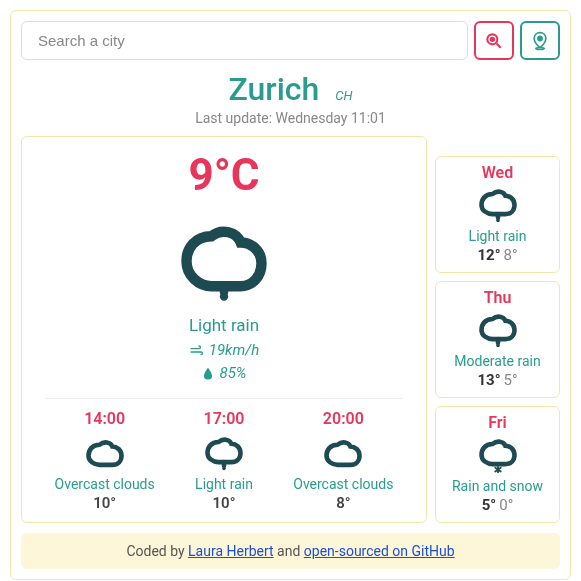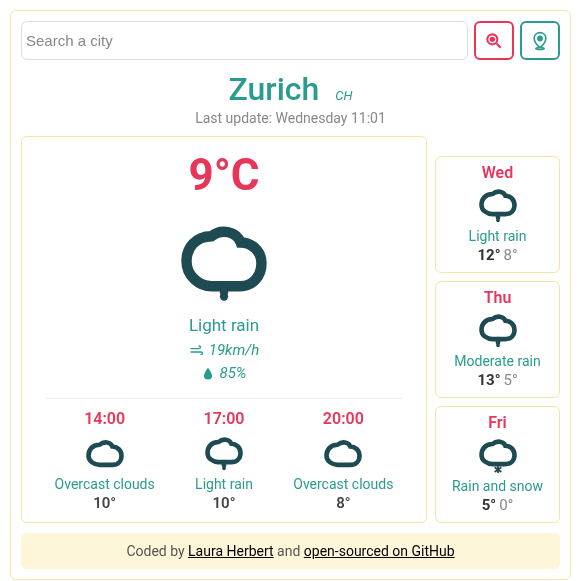--- a/index.html
+++ b/index.html
@@ -1,19 +1,19 @@
 <!DOCTYPE html>
 <html><head>
 <meta charset="utf-8">
 <style>
 * { box-sizing: border-box; margin: 0; padding: 0; }
 body { font-family: -apple-system, BlinkMacSystemFont, "Segoe UI", Roboto, sans-serif; padding: 10px; width: 581px; }
 .container { border: 1px solid #f5e6a8; border-radius: 6px; padding: 10px; background: #fff; }
 .search-row { display: flex; gap: 6px; align-items: stretch; margin-bottom: 10px; }
-.search-input { flex: 1; border: 1px solid #ddd; border-radius: 6px; padding: 10px 4px; font-size: 15px; color: #555; }
+.search-input { flex: 1; border: 1px solid #ddd; border-radius: 6px; padding: 10px 16px; font-size: 15px; color: #555; }
 .search-input::placeholder { color: #888; }
 .btn { width: 40px; border-radius: 6px; display: flex; align-items: center; justify-content: center; cursor: pointer; background: #fff; }
 .btn-search { border: 2px solid #e8355a; }
 .btn-loc { border: 2px solid #2a9c8f; }
 .header { text-align: center; margin-bottom: 10px; }
 .city { font-size: 32px; color: #2a9c8f; font-weight: 500; display: inline-block; }
 .country { font-size: 13px; color: #2a9c8f; font-style: italic; vertical-align: baseline; padding-left: 16px; }
 .updated { color: #888; font-size: 14px; margin-top: 2px; }
 .main-row { display: flex; gap: 8px; }
 .current-box { flex: 1; border: 1px solid #f5e6a8; border-radius: 6px; padding: 12px 23px 10px; text-align: center; }
@@ -31,21 +31,21 @@
 .hour-temp { color: #444; font-weight: 600; font-size: 15px; margin-top: 2px; }
 .forecast-col { width: 125px; display: flex; flex-direction: column; gap: 8px; justify-content: flex-end; }
 .day-box { border: 1px solid #f5e6a8; border-radius: 6px; padding: 6px 6px 8px; text-align: center; }
 .day-name { color: #e8355a; font-weight: 600; font-size: 16px; }
 .day-icon { display: flex; justify-content: center; margin: 0; }
 .day-cond { color: #2a9c8f; font-size: 14px; margin-top: 2px; }
 .day-temps { font-size: 15px; margin-top: 2px; }
 .hi { font-weight: 700; color: #333; }
 .lo { color: #888; margin-left: 3px; }
 .footer { background: #fdf6d9; border-radius: 6px; text-align: center; padding: 10px; margin-top: 10px; font-size: 14px; color: #555; }
-.footer a { color: #000000; }
+.footer a { color: #1d4ed8; }
 </style>
 </head>
 <body>
 
 <div class="container">
 
   <div class="search-row">
     <input class="search-input" placeholder="Search a city" style="">
     <div class="btn btn-search">
       <svg width="20" height="20" viewBox="0 0 24 24" fill="none" stroke="#e8355a" stroke-width="2.5">

